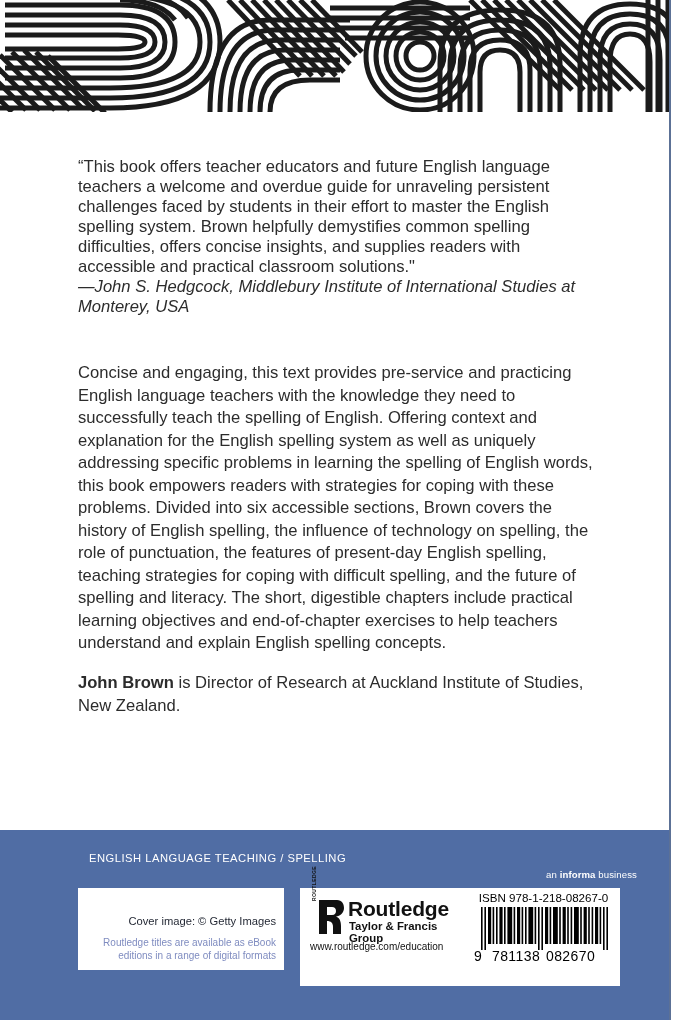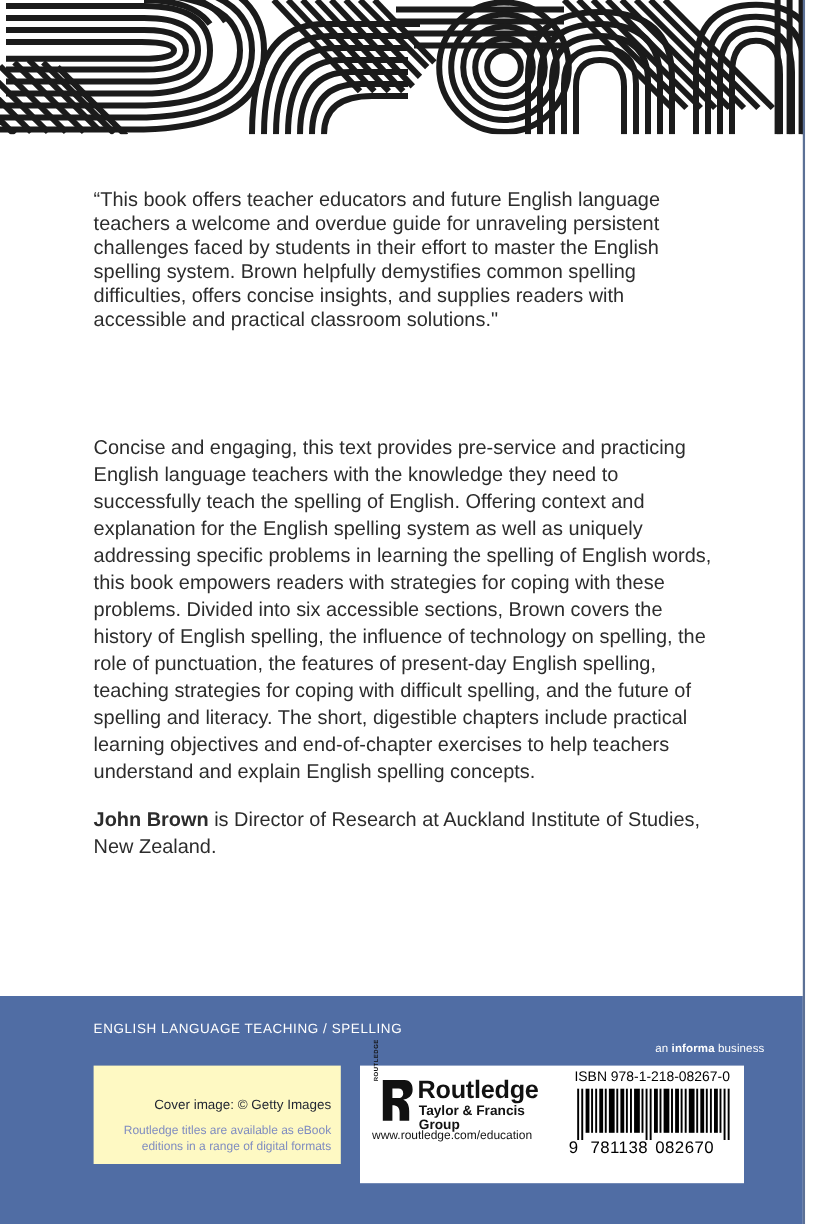--- a/index.html
+++ b/index.html
@@ -112,21 +112,21 @@
   .footer {
     position: absolute;
     left: 0;
     top: 830px;
     width: 669px;
     height: 190px;
     background: #506da4;
   }
   .footer-category {
     position: absolute;
-    left: 78px;
+    left: 89px;
     top: 22px;
     font-size: 11.2px;
     letter-spacing: 0.5px;
     color: #ffffff;
     font-weight: 500;
   }
   .informa-line {
     position: absolute;
     right: 32px;
     top: 39px;
@@ -136,21 +136,21 @@
   }
   .informa-line b { font-weight: bold; }
 
   
   .credit-panel {
     position: absolute;
     left: 78px;
     top: 58px;
     width: 206px;
     height: 82px;
-    background: #fef9c3;
+    background: #ffffff;
     box-sizing: border-box;
     padding: 0 8px;
   }
   .credit-line {
     position: absolute;
     left: 0;
     right: 8px;
     top: 27px;
     text-align: right;
     font-size: 11.2px;
@@ -348,20 +348,21 @@
         <path d="M128 -6 Q172 -6 188 18"></path>
       </g>
     </svg>
   </div>
 
   <div class="body-area">
 
 
     <div class="quote-block">
       <span>“This book offers teacher educators and future English language teachers a welcome and overdue guide for unraveling persistent challenges faced by students in their effort to master the English spelling system. Brown helpfully demystifies common spelling difficulties, offers concise insights, and supplies readers with accessible and practical classroom solutions."</span>
+      <span class="quote-attrib">—John S. Hedgcock, Middlebury Institute of International Studies at Monterey, USA</span>
     </div>
 
     <div class="desc-block">Concise and engaging, this text provides pre-service and practicing English language teachers with the knowledge they need to successfully teach the spelling of English. Offering context and explanation for the English spelling system as well as uniquely addressing specific problems in learning the spelling of English words, this book empowers readers with strategies for coping with these problems. Divided into six accessible sections, Brown covers the history of English spelling, the influence of technology on spelling, the role of punctuation, the features of present-day English spelling, teaching strategies for coping with difficult spelling, and the future of spelling and literacy. The short, digestible chapters include practical learning objectives and end-of-chapter exercises to help teachers understand and explain English spelling concepts.</div>
 
     <div class="author-block">
       <span class="author-name">John Brown</span><span> is Director of Research at Auckland Institute of Studies, New Zealand.</span>
     </div>
   </div>
 
   <div class="footer">

